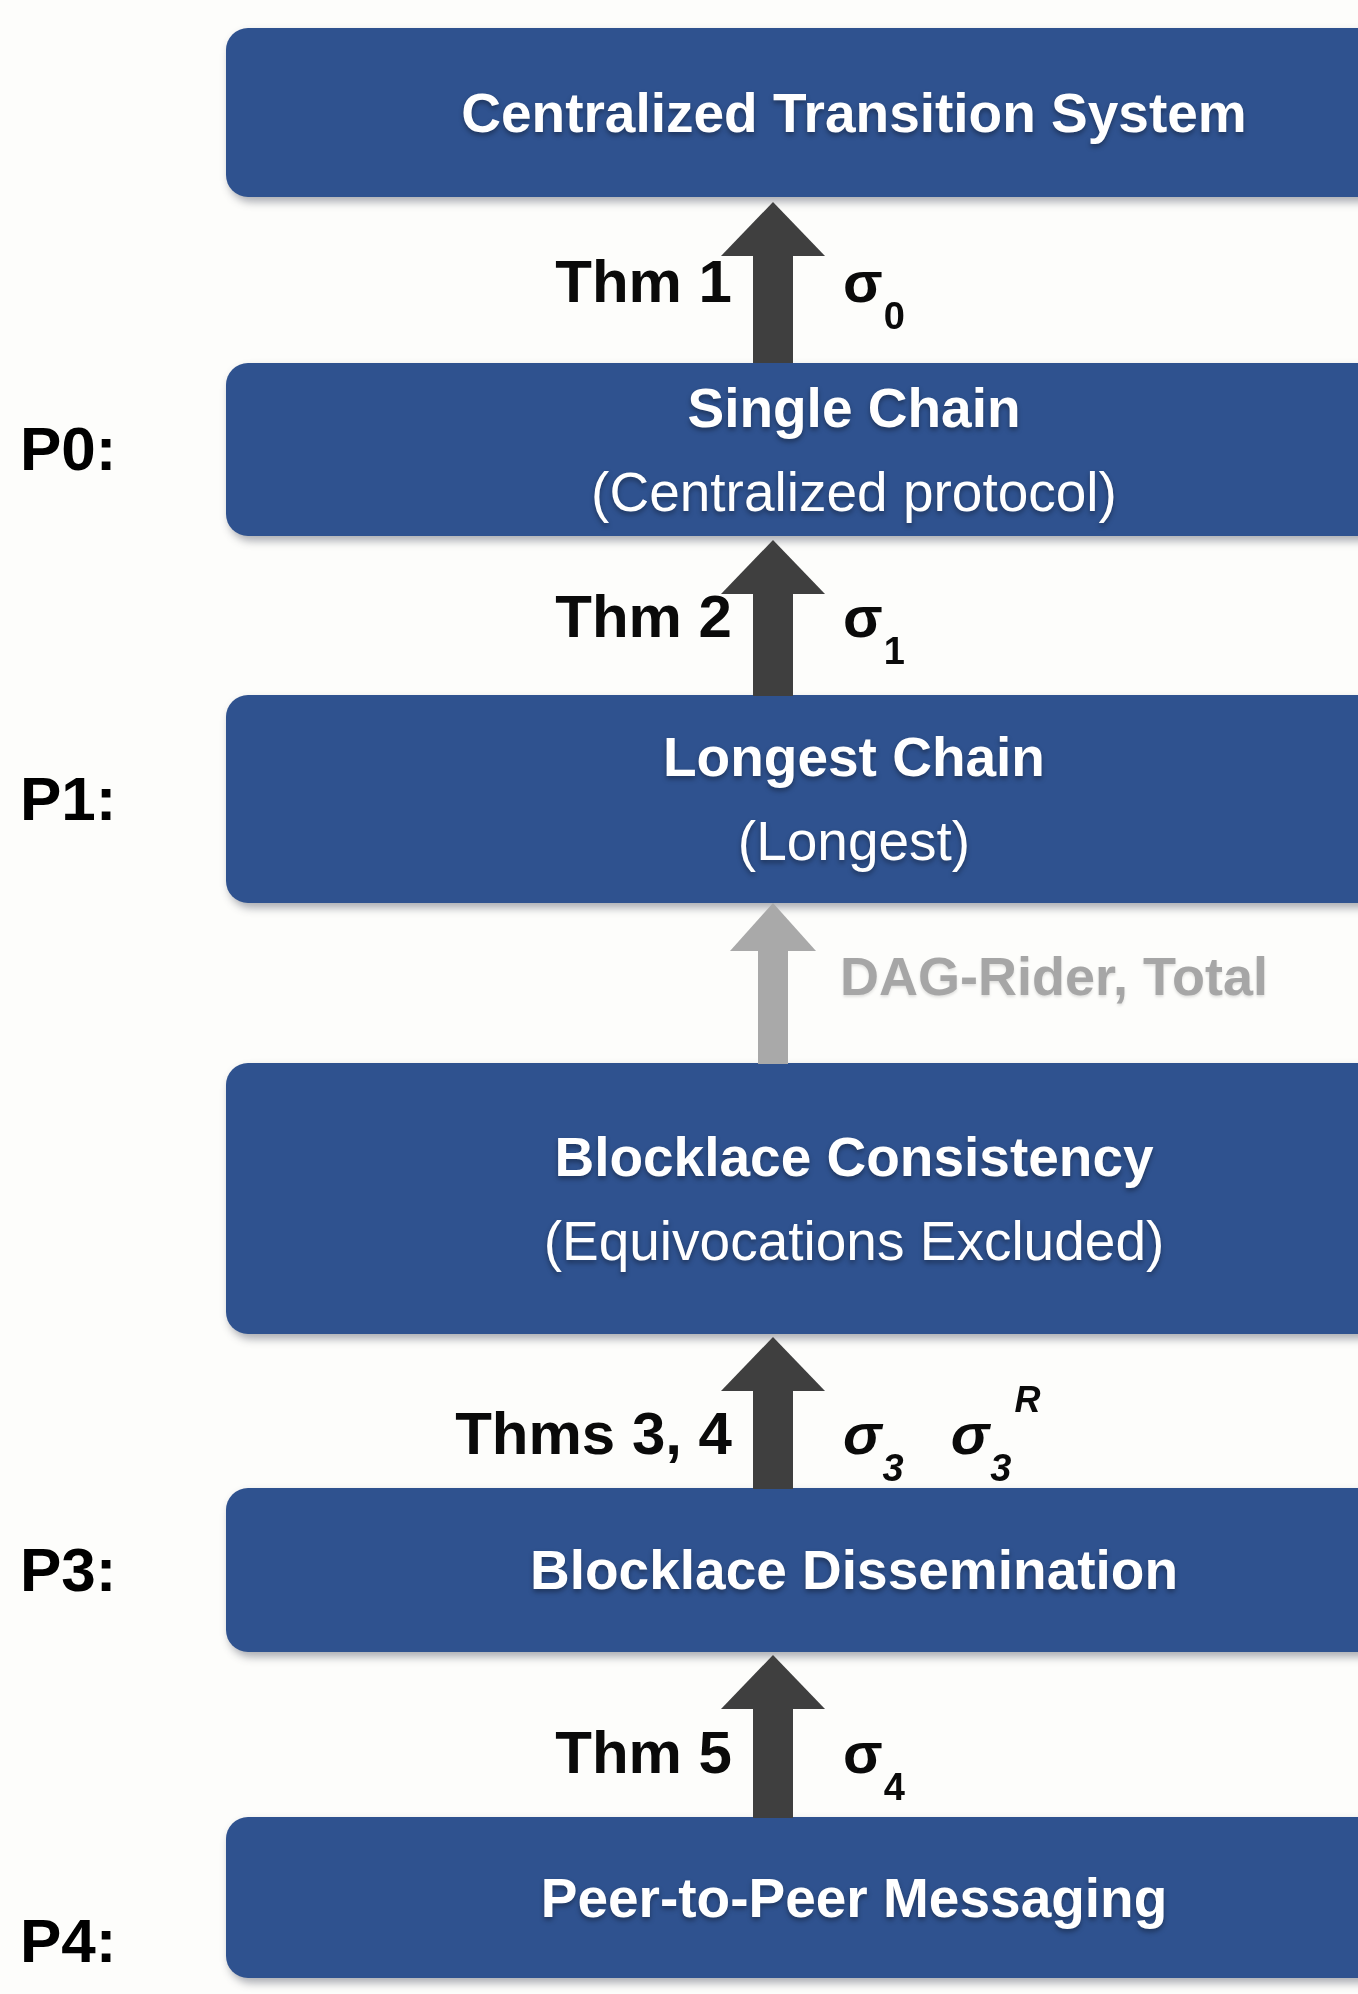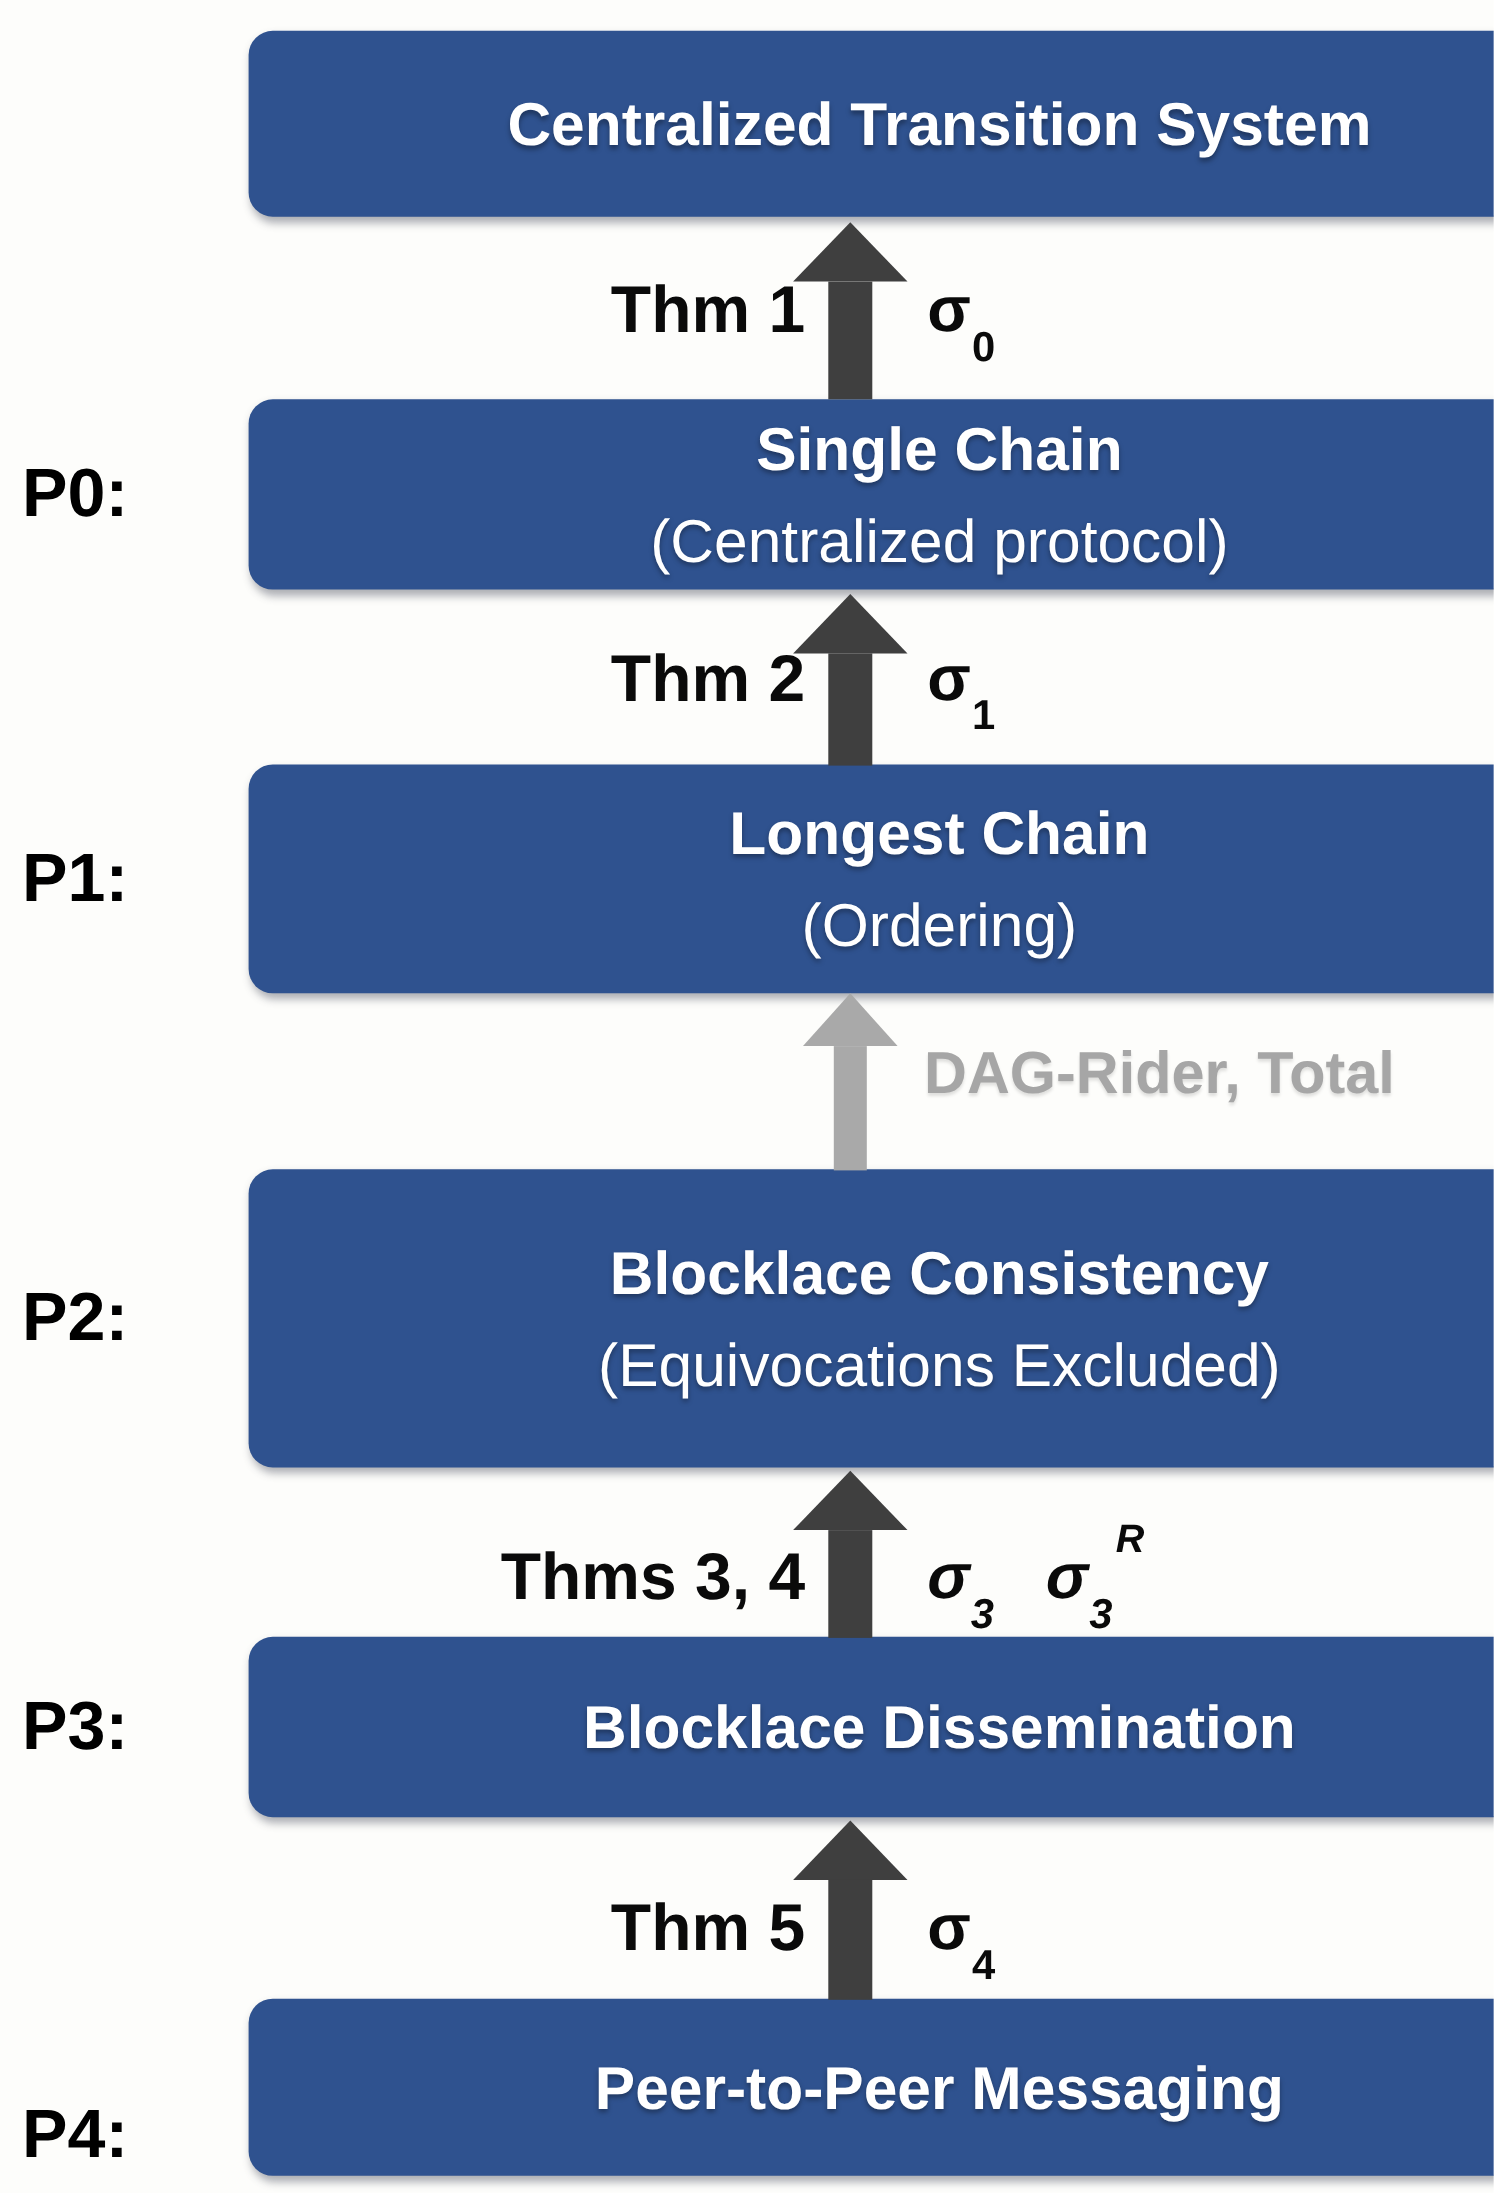--- a/index.html
+++ b/index.html
@@ -163,39 +163,38 @@
     <div class="box-title">Centralized Transition System</div>
   </div>
 
   <div class="box" id="box-p0">
     <div class="box-title">Single Chain</div>
     <div class="box-subtitle">(Centralized protocol)</div>
   </div>
 
   <div class="box" id="box-p1">
     <div class="box-title">Longest Chain</div>
-    <div class="box-subtitle">(Ordering)</div>
+    <div class="box-subtitle">(Longest)</div>
   </div>
 
   <div class="box" id="box-p2">
     <div class="box-title">Blocklace Consistency</div>
     <div class="box-subtitle">(Equivocations Excluded)</div>
   </div>
 
   <div class="box" id="box-p4">
     <div class="box-title">Peer-to-Peer Messaging</div>
   </div>
 
   <div class="box" id="box-p3">
     <div class="box-title">Blocklace Dissemination</div>
   </div>
 
   <div class="plabel" id="plabel-p0">P0:</div>
   <div class="plabel" id="plabel-p1">P1:</div>
-  <div class="plabel" id="plabel-p2">P2:</div>
   <div class="plabel" id="plabel-p3">P3:</div>
   <div class="plabel" id="plabel-p4">P4:</div>
 
   <div class="arrow dark" id="arrow-thm1">
     <div class="arrow-head"></div>
     <div class="arrow-shaft"></div>
   </div>
   <div class="arrow dark" id="arrow-thm2">
     <div class="arrow-head"></div>
     <div class="arrow-shaft"></div>

